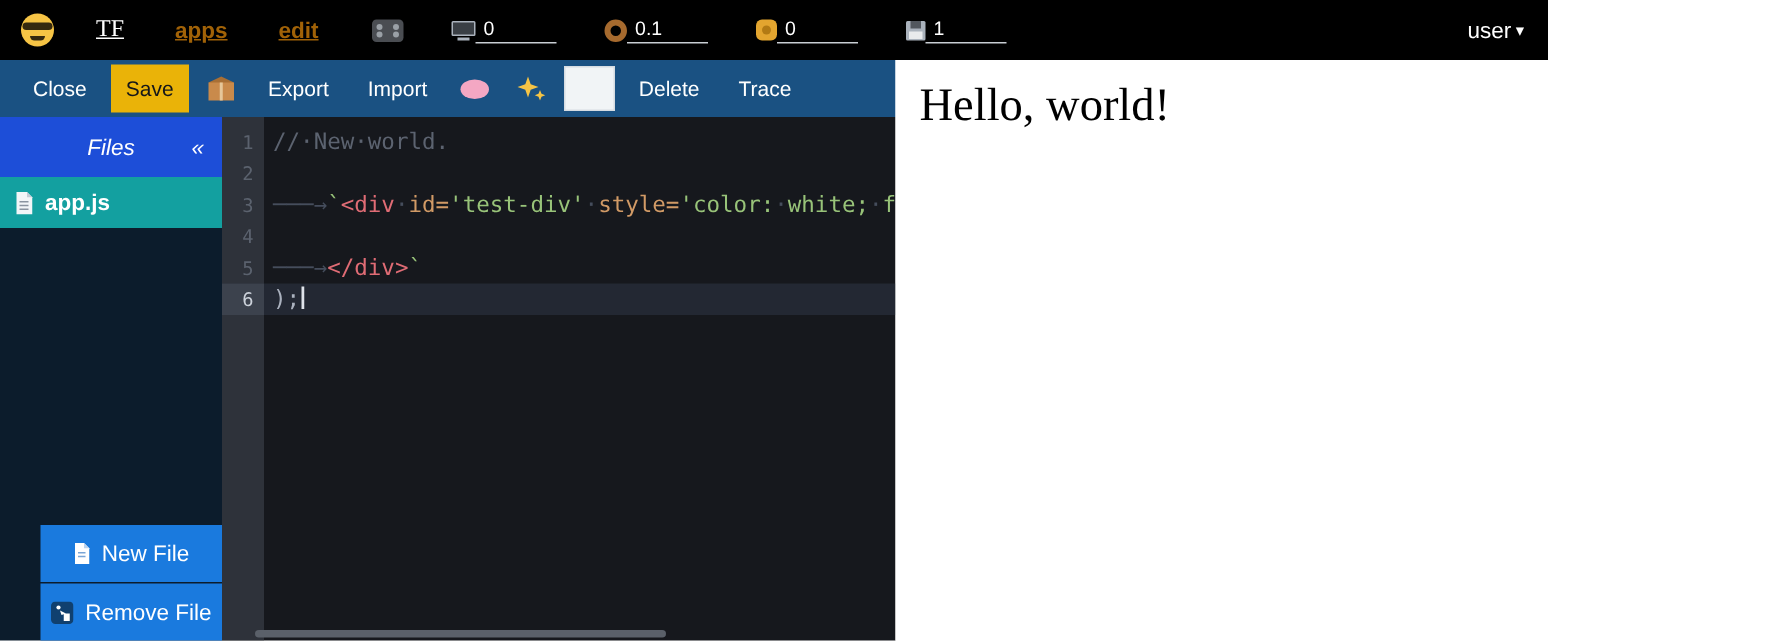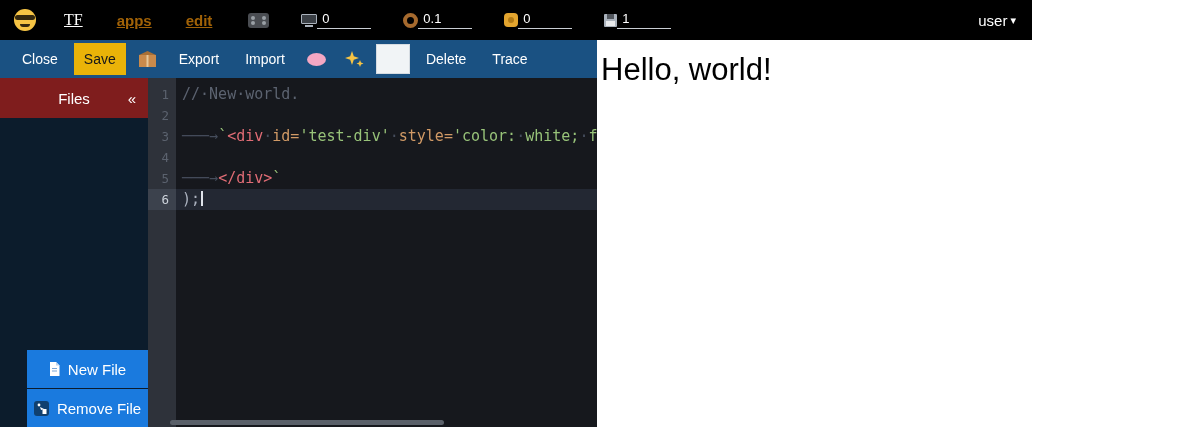--- a/index.html
+++ b/index.html
@@ -43,21 +43,21 @@
           font-family:"Liberation Sans", sans-serif; cursor:pointer; white-space:nowrap; }
   .tbtn.save { background:#eab308; color:#15171a; }
   .tbtn.icon-btn { padding:4px 6px; display:flex; align-items:center; }
   .tbtn.blank-btn { width:34px; height:30px; background:#f1f4f6; border:1px solid #d6dce2; padding:0; }
   .sponge { display:inline-block; width:19px; height:13px; border-radius:50%; background:#f4a7c3; }
 
   .main { flex:1; display:flex; min-height:0; }
 
   
   .sidebar { width:148px; flex:0 0 148px; background:#0c1c2c; display:flex; flex-direction:column; }
-  .files-header { height:40px; flex:0 0 40px; background:#7f1d1d; position:relative; display:flex; align-items:center; justify-content:center; color:#fff; font-size:15px; }
+  .files-header { height:40px; flex:0 0 40px; background:#1d4ed8; position:relative; display:flex; align-items:center; justify-content:center; color:#fff; font-size:15px;font-style:italic; }
   .collapse { position:absolute; right:12px; cursor:pointer; font-size:15px; }
   .file-item { height:34px; flex:0 0 34px; background:#13a0a0; display:flex; align-items:center; padding-left:10px; gap:8px; color:#fff; font-weight:bold; font-size:15px; cursor:pointer; }
   .sidebar-spacer { flex:1; }
   .side-btn { height:38px; flex:0 0 38px; background:#1a7ade; border:none; color:#fff; font-size:15px;
               display:flex; align-items:center; justify-content:center; gap:8px; margin-top:1px;
               font-family:"Liberation Sans", sans-serif; cursor:pointer;margin-left:27px; }
 
   
   .editor { flex:1; position:relative; background:#16181d; overflow:hidden;
             font-family:"DejaVu Sans Mono", monospace; cursor:text; }
@@ -72,21 +72,21 @@
   .tok.red     { color:#e06c75; }
   .tok.orange  { color:#d19a66; }
   .tok.string  { color:#98c379; }
   .tok.punct   { color:#abb2bf; }
   .tok.ws      { color:#454d5c; }
   .cursor { display:inline-block; width:2px; height:15px; background:#dfe3ea; vertical-align:-2px; margin-left:1px; }
   .hscroll { position:absolute; bottom:2px; left:22px; width:274px; height:5px; background:#5a6069; border-radius:3px; cursor:pointer; }
 
   
   .output { position:absolute; left:597px; top:40px; right:0; bottom:0; background:#ffffff; }
-  .output-text { font-family:Liberation Sans, sans-serif; font-size:31px; color:#000; padding:12px 0 0 4px; }
+  .output-text { font-family:Liberation Serif, serif; font-size:31px; color:#000; padding:12px 0 0 16px; }
 
   svg { display:block; }
 </style>
 </head>
 <body>
 
 <div class="topbar">
   <div class="logo">
     <div class="band"></div>
       <div class="mouth"></div>
@@ -157,20 +157,30 @@
     <button class="tbtn">Trace</button>
   </div>
 
   <div class="main">
 
     <div class="sidebar">
       <div class="files-header">
         <span>Files</span>
         <span class="collapse">«</span>
       </div>
+      <div class="file-item">
+        <svg width="12" height="15" viewBox="0 0 12 15">
+          <path d="M1 0 H8 L11.5 3.5 V15 H1 Z" fill="#f2f5f8"></path>
+          <path d="M8 0 L11.5 3.5 H8 Z" fill="#c3ccd6"></path>
+          <rect x="3" y="6" width="6" height="1" fill="#8a94a0"></rect>
+          <rect x="3" y="8.5" width="6" height="1" fill="#8a94a0"></rect>
+          <rect x="3" y="11" width="6" height="1" fill="#8a94a0"></rect>
+        </svg>
+        <span>app.js</span>
+      </div>
       <div class="sidebar-spacer"></div>
       <button class="side-btn">
         <svg width="11" height="14" viewBox="0 0 11 14">
           <path d="M1 0 H7 L10.5 3.5 V14 H1 Z" fill="#ffffff"></path>
           <path d="M7 0 L10.5 3.5 H7 Z" fill="#bcd4ef"></path>
           <rect x="3" y="6" width="5" height="1" fill="#7aa5d6"></rect>
           <rect x="3" y="8.5" width="5" height="1" fill="#7aa5d6"></rect>
         </svg>
         <span>New File</span>
       </button>

